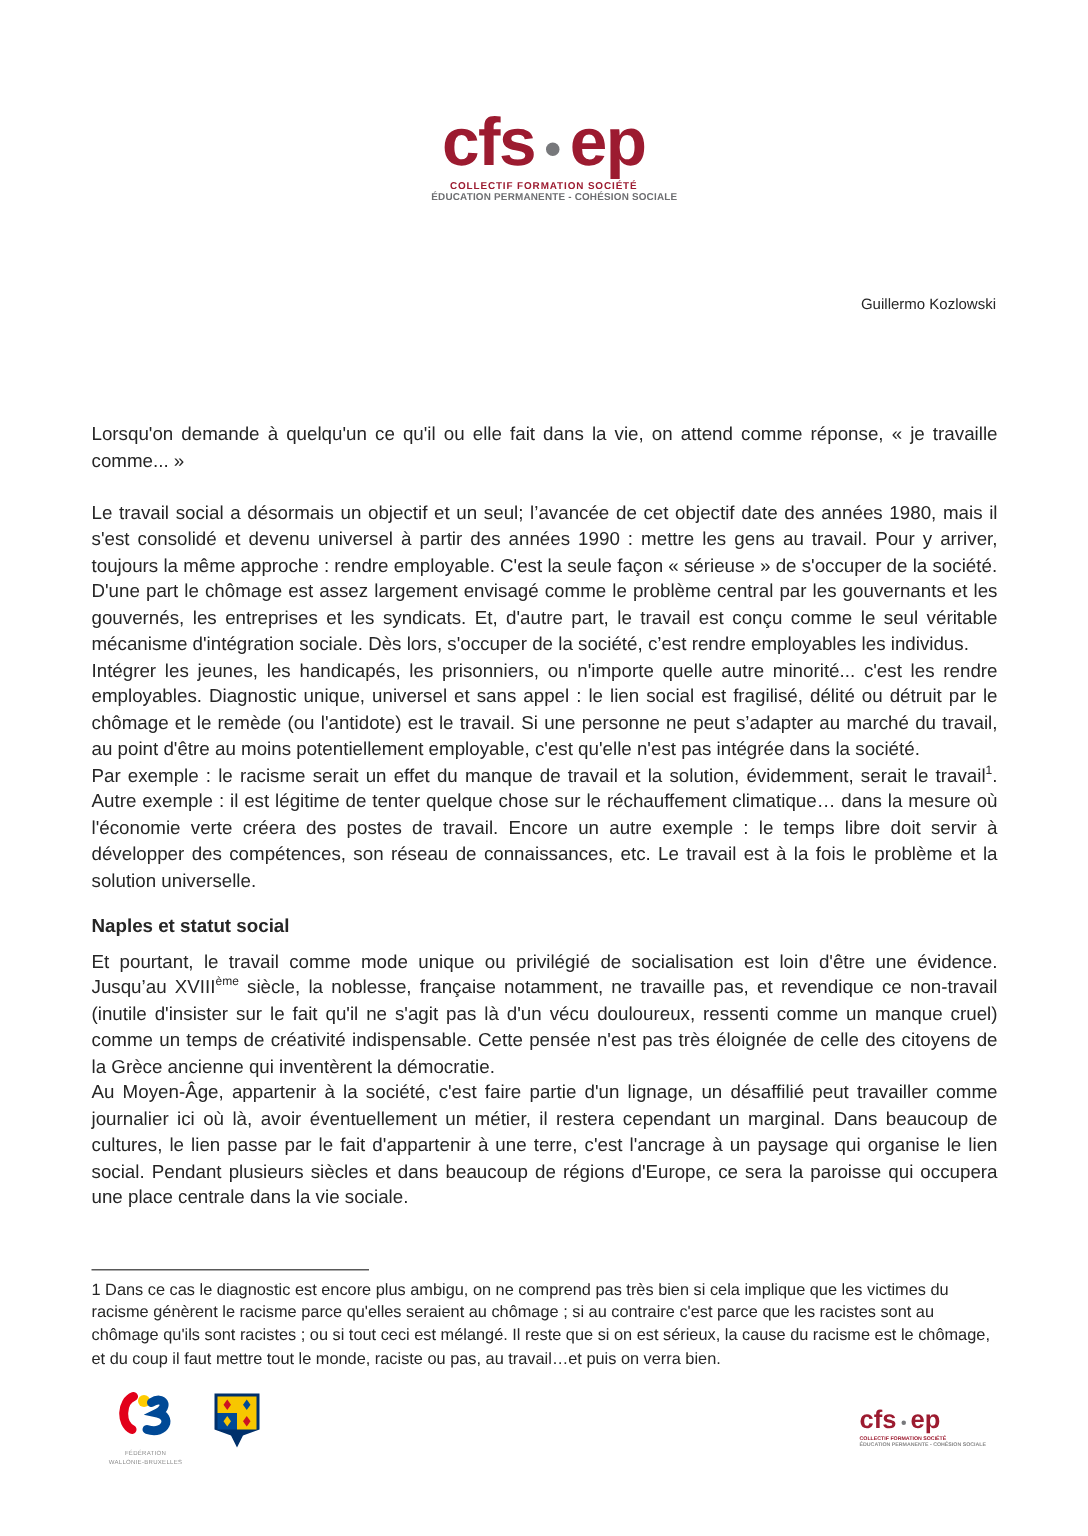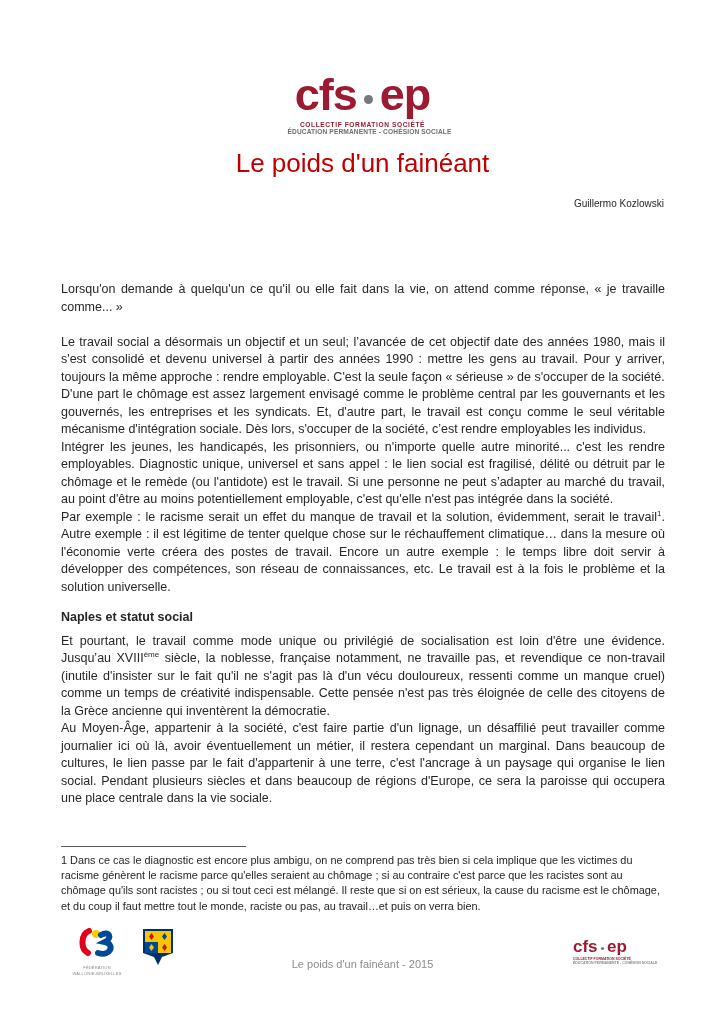--- a/index.html
+++ b/index.html
@@ -61,21 +61,20 @@
   <header class="logo-block">
     <div class="brand">
       <span>cfs</span>
       <span class="brand-dot"></span>
       <span>ep</span>
     </div>
     <div class="logo-line1">COLLECTIF FORMATION SOCIÉTÉ</div>
     <div class="logo-line2">ÉDUCATION PERMANENTE - COHÉSION SOCIALE</div>
   </header>
 
-  <h1 class="doc-title">Le poids d'un fainéant</h1>
   <div class="author">Guillermo Kozlowski</div>
 
   <main class="content">
     <p class="gap-after">Lorsqu'on demande à quelqu'un ce qu'il ou elle fait dans la vie, on attend comme réponse, « je travaille comme... »</p>
     <p>Le travail social a désormais un objectif et un seul; l’avancée de cet objectif date des années 1980, mais il s'est consolidé et devenu universel à partir des années 1990 : mettre les gens au travail. Pour y arriver, toujours la même approche : rendre employable. C'est la seule façon « sérieuse » de s'occuper de la société.</p>
     <p>D'une part le chômage est assez largement envisagé comme le problème central par les gouvernants et les gouvernés, les entreprises et les syndicats. Et, d'autre part, le travail est conçu comme le seul véritable mécanisme d'intégration sociale. Dès lors, s'occuper de la société, c’est rendre employables les individus.</p>
     <p>Intégrer les jeunes, les handicapés, les prisonniers, ou n'importe quelle autre minorité... c'est les rendre employables. Diagnostic unique, universel et sans appel : le lien social est fragilisé, délité ou détruit par le chômage et le remède (ou l'antidote) est le travail. Si une personne ne peut s’adapter au marché du travail, au point d'être au moins potentiellement employable, c'est qu'elle n'est pas intégrée dans la société.</p>
     <p><span>Par exemple : le racisme serait un effet du manque de travail et la solution, évidemment, serait le travail</span><sup class="fn">1</sup><span>. Autre exemple : il est légitime de tenter quelque chose sur le réchauffement climatique… dans la mesure où l'économie verte créera des postes de travail. Encore un autre exemple : le temps libre doit servir à développer des compétences, son réseau de connaissances, etc. Le travail est à la fois le problème et la solution universelle.</span></p>
 
     <h2 class="section-heading">Naples et statut social</h2>
@@ -105,21 +104,20 @@
       <rect x="16" y="3" width="13" height="11" fill="#f7c600"></rect>
       <rect x="3" y="14" width="13" height="11" fill="#004996"></rect>
       <rect x="16" y="14" width="13" height="11" fill="#f7c600"></rect>
       <path d="M9.5 5 l2.5 3.5 -2.5 3.5 -2.5 -3.5 z" fill="#cc1122"></path>
       <path d="M22.5 5 l2.5 3.5 -2.5 3.5 -2.5 -3.5 z" fill="#004996"></path>
       <path d="M9.5 16 l2.5 3.5 -2.5 3.5 -2.5 -3.5 z" fill="#f7c600"></path>
       <path d="M22.5 16 l2.5 3.5 -2.5 3.5 -2.5 -3.5 z" fill="#cc1122"></path>
     </svg>
   </div>
 
-  <div class="footer-center">Le poids d'un fainéant - 2015</div>
 
   <div class="footer-right">
     <div class="brand-sm">
       <span>cfs</span>
       <span class="brand-dot"></span>
       <span>ep</span>
     </div>
     <div class="fr-line1">COLLECTIF FORMATION SOCIÉTÉ</div>
     <div class="fr-line2">ÉDUCATION PERMANENTE - COHÉSION SOCIALE</div>
   </div>

